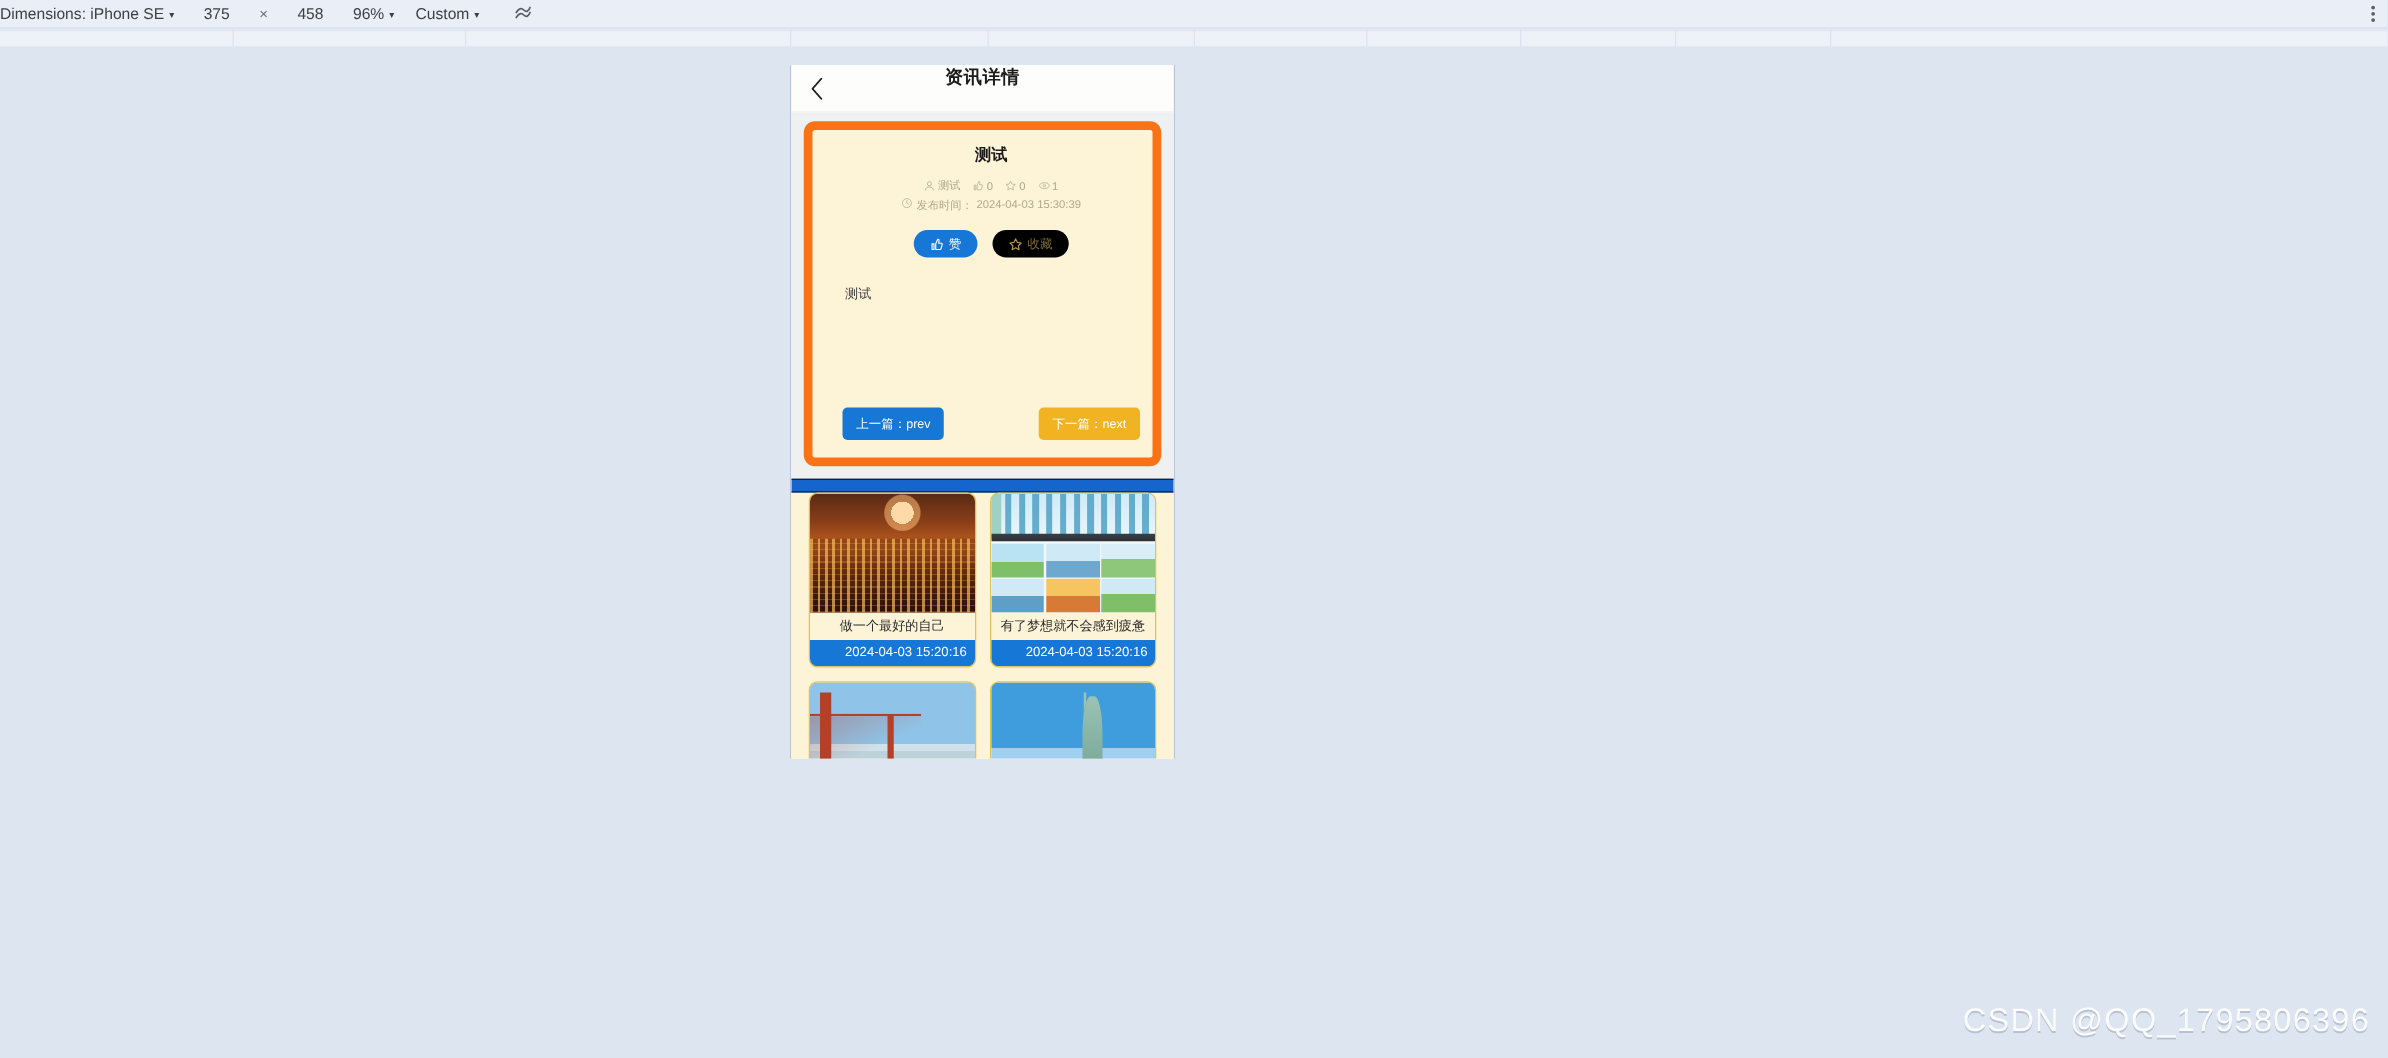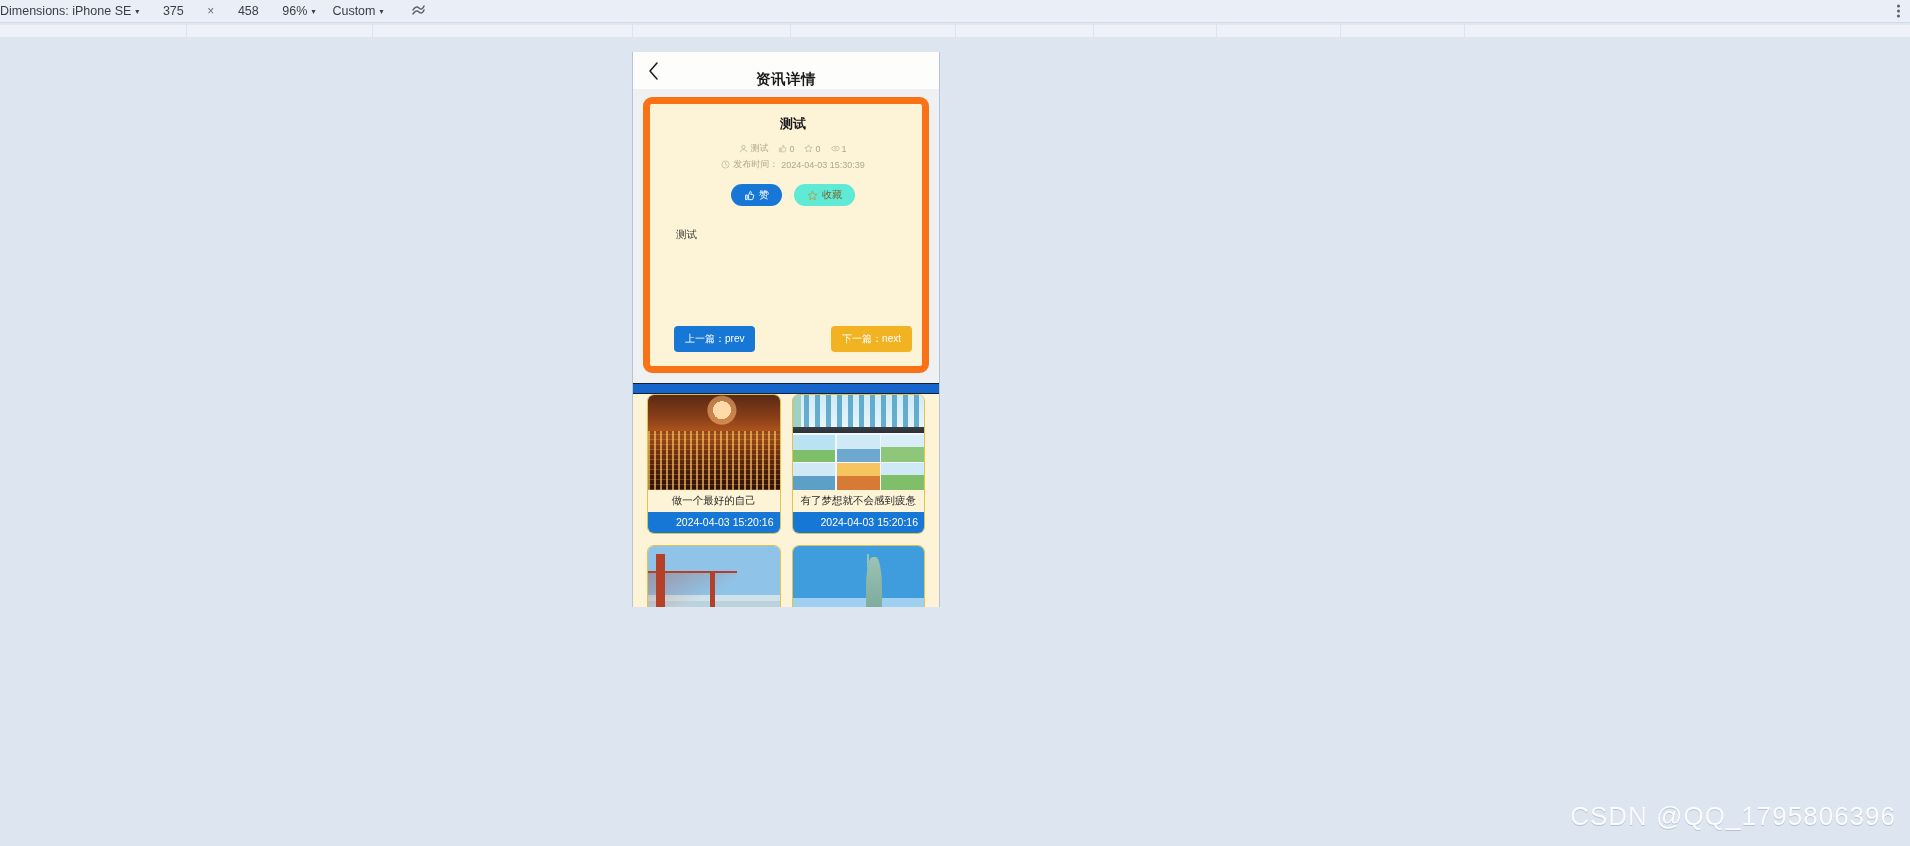--- a/index.html
+++ b/index.html
@@ -57,21 +57,21 @@
     border-right: 1px solid #b9c4d4;
     overflow: hidden;
   }
   #device-scroll { width: 100%; height: 100%; overflow: hidden; background: #eef0f2; }
 
   
   .nav-bar {
     position: relative;
     height: 38px;
     background: #fdfdfb;
-    display: flex; align-items: flex-end; justify-content: center;
+    display: flex; align-items: flex-start; justify-content: center;
     border-bottom: 1px solid #f0f0ee;
   }
   .nav-back {
     position: absolute; left: 10px; top: 50%; transform: translateY(-50%);
     width: 20px; height: 22px; display: flex; align-items: center; justify-content: center;
     cursor: pointer;
   }
   .nav-back svg { display: block; }
   .nav-title { font-size: 14.5px; font-weight: bold; color: #1c1c1c; letter-spacing: .5px; }
 
@@ -87,31 +87,31 @@
     text-align: center; font-size: 13px; font-weight: bold; color: #191919;
     margin-bottom: 9px;
   }
   .meta-row {
     display: flex; align-items: center; justify-content: center;
     gap: 10px; font-size: 9px; color: #b1a88c; margin-bottom: 3px;
   }
   .meta-item { display: flex; align-items: center; gap: 2px; }
   .meta-item svg { display: block; }
   .meta-time {
-    display: flex; align-items: center; justify-content: center; gap: 3px;
+    display: flex; justify-content: center; gap: 3px;
     font-size: 9px; color: #b1a88c;
   }
   .actions { display: flex; justify-content: center; gap: 12px; margin-top: 13px; }
   .btn-like, .btn-fav {
     display: flex; align-items: center; gap: 4px;
     border-radius: 14px; padding: 4px 13px;
     font-size: 10px; cursor: pointer; white-space: nowrap;
   }
   .btn-like { background: #1677d6; color: #fff; }
-  .btn-fav  { background: #5eead4; color: #7a6a38; }
+  .btn-fav  { background: #000000; color: #7a6a38; }
   .btn-like svg, .btn-fav svg { display: block; }
 
   .article-body {
     margin-top: 22px;
     font-size: 10.5px; color: #3a3a3a; min-height: 36px;
     padding-left: 2px;
   }
   .pager { display: flex; justify-content: space-between; align-items: center; margin-top: 24px; }
   .btn-prev, .btn-next {
     font-size: 10px; color: #fff; border-radius: 4px;

